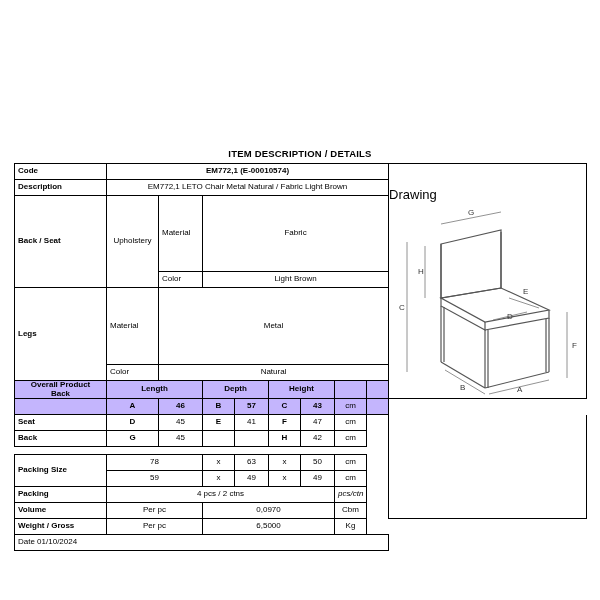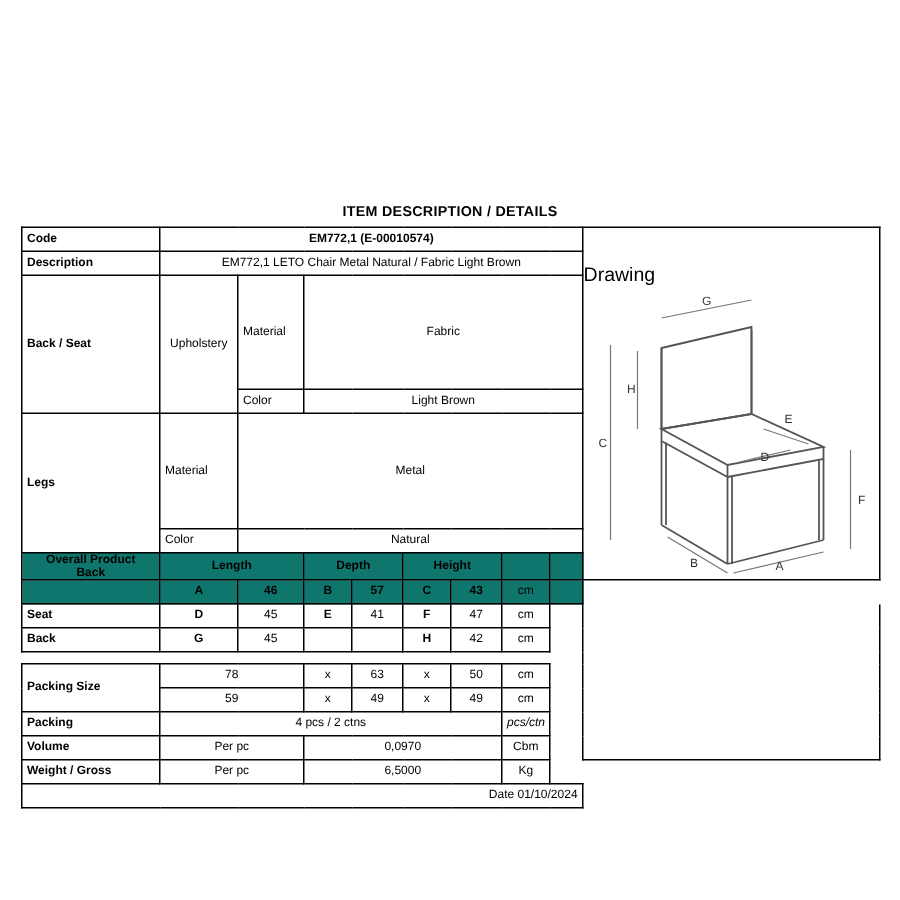--- a/index.html
+++ b/index.html
@@ -11,21 +11,21 @@
     width: 600px;
     height: 600px;
     font-family: "Liberation Sans", sans-serif;
     color: #000;
     position: relative;
     overflow: hidden;
   }
   #sheet {
     position: absolute;
     left: 14px;
-    top: 136px;
+    top: 148px;
     width: 572px;
   }
   .doc-title {
     text-align: center;
     font-size: 9.5px;
     font-weight: bold;
     letter-spacing: .2px;
     margin-bottom: 4px;
   }
   table.main {
@@ -41,21 +41,21 @@
     vertical-align: middle;
     line-height: 1.1;
   }
   .lbl {
     font-weight: bold;
     text-align: left;
     margin-top: 16px;
   }
   .ctr { text-align: center; }
   .bold { font-weight: bold; }
-  .yellow { background: #0f766e; }
+  .yellow { background: #c4b5fd; }
   .nb { border: none !important; }
   .drawing-cell {
     vertical-align: top;
     padding: 0 !important;
     position: relative;
   }
   .drawing-title {
     text-align: left;
     font-weight: normal;
     font-size: 13px;
@@ -64,21 +64,21 @@
   .drawing-wrap {
     position: relative;
     width: 100%;
     height: 196px;
   }
   .drawing-wrap svg {
     position: absolute;
     left: 0; top: 0;
   }
   .date-row td {
-    text-align: right;
+    text-align: left;
     font-size: 8px;
     font-weight: normal;
   }
   .tiny { font-size: 7.5px; font-style: italic; }
 </style>
 </head>
 <body>
 
 <div id="sheet">
 

